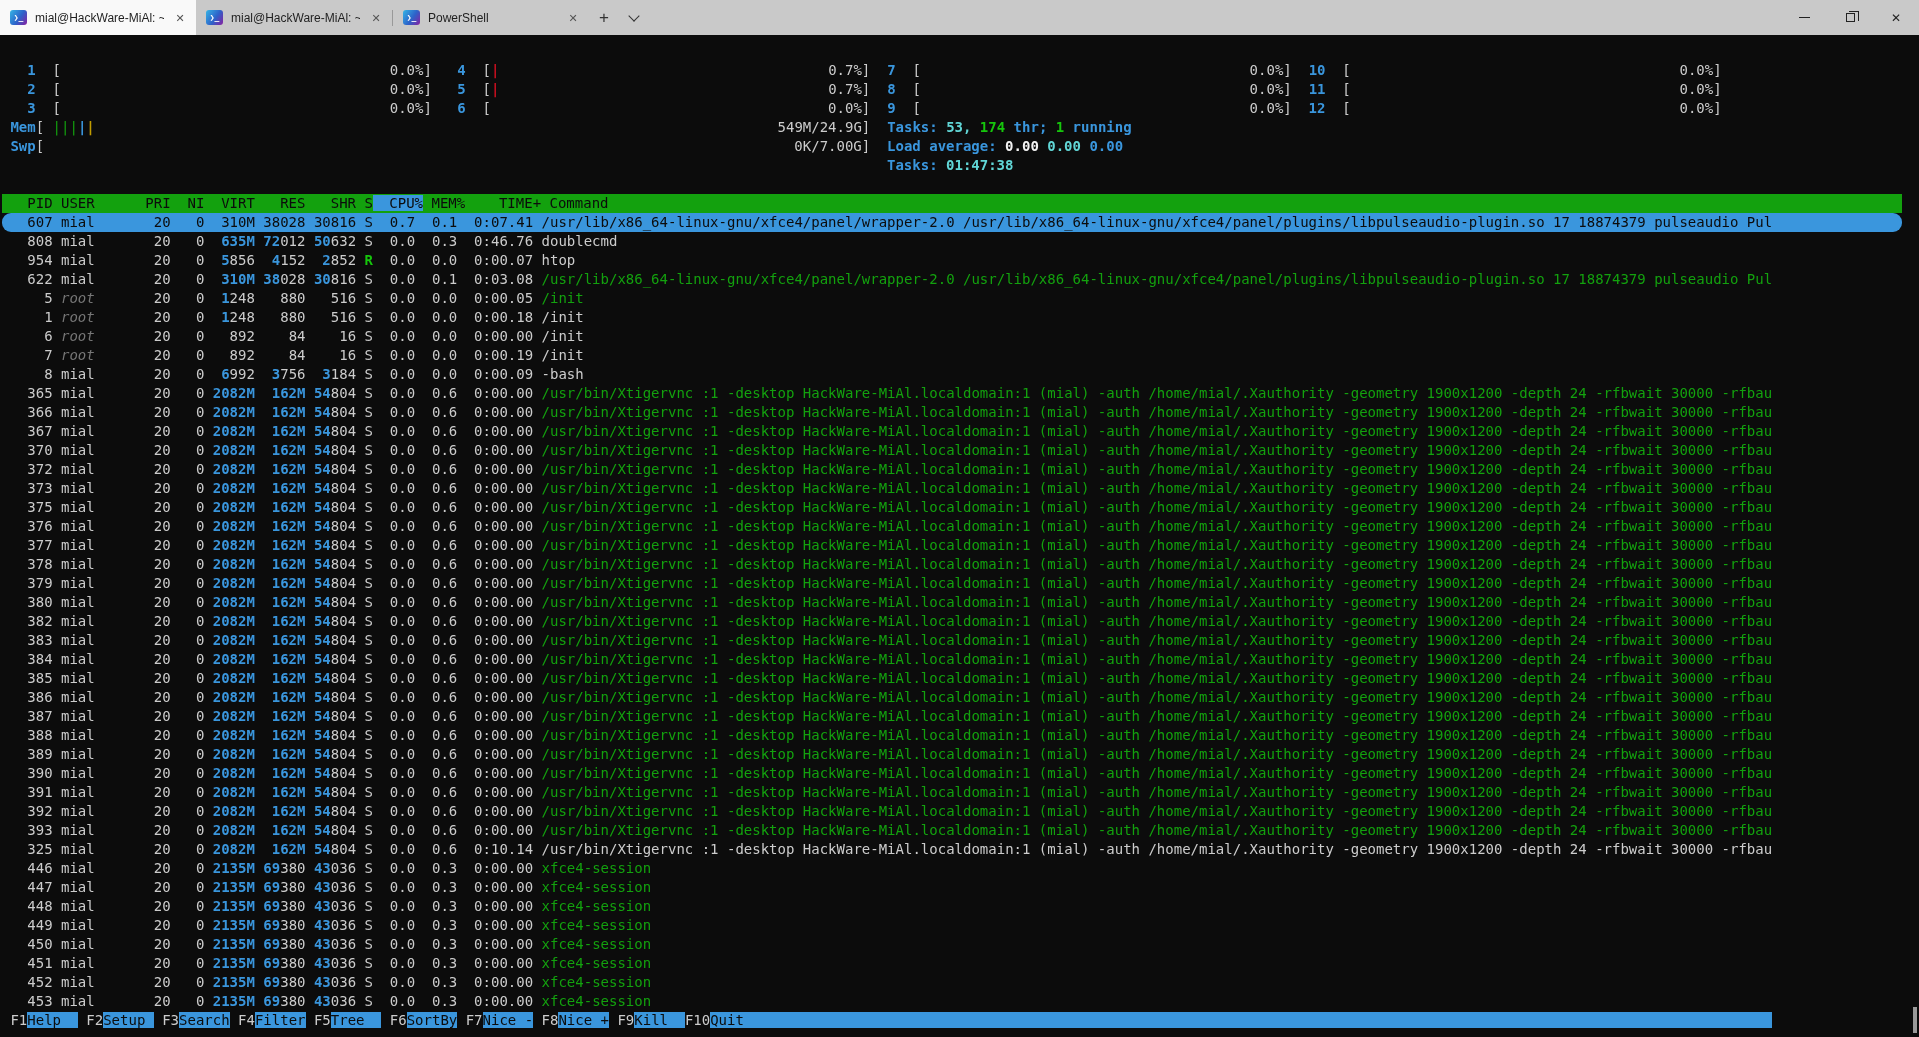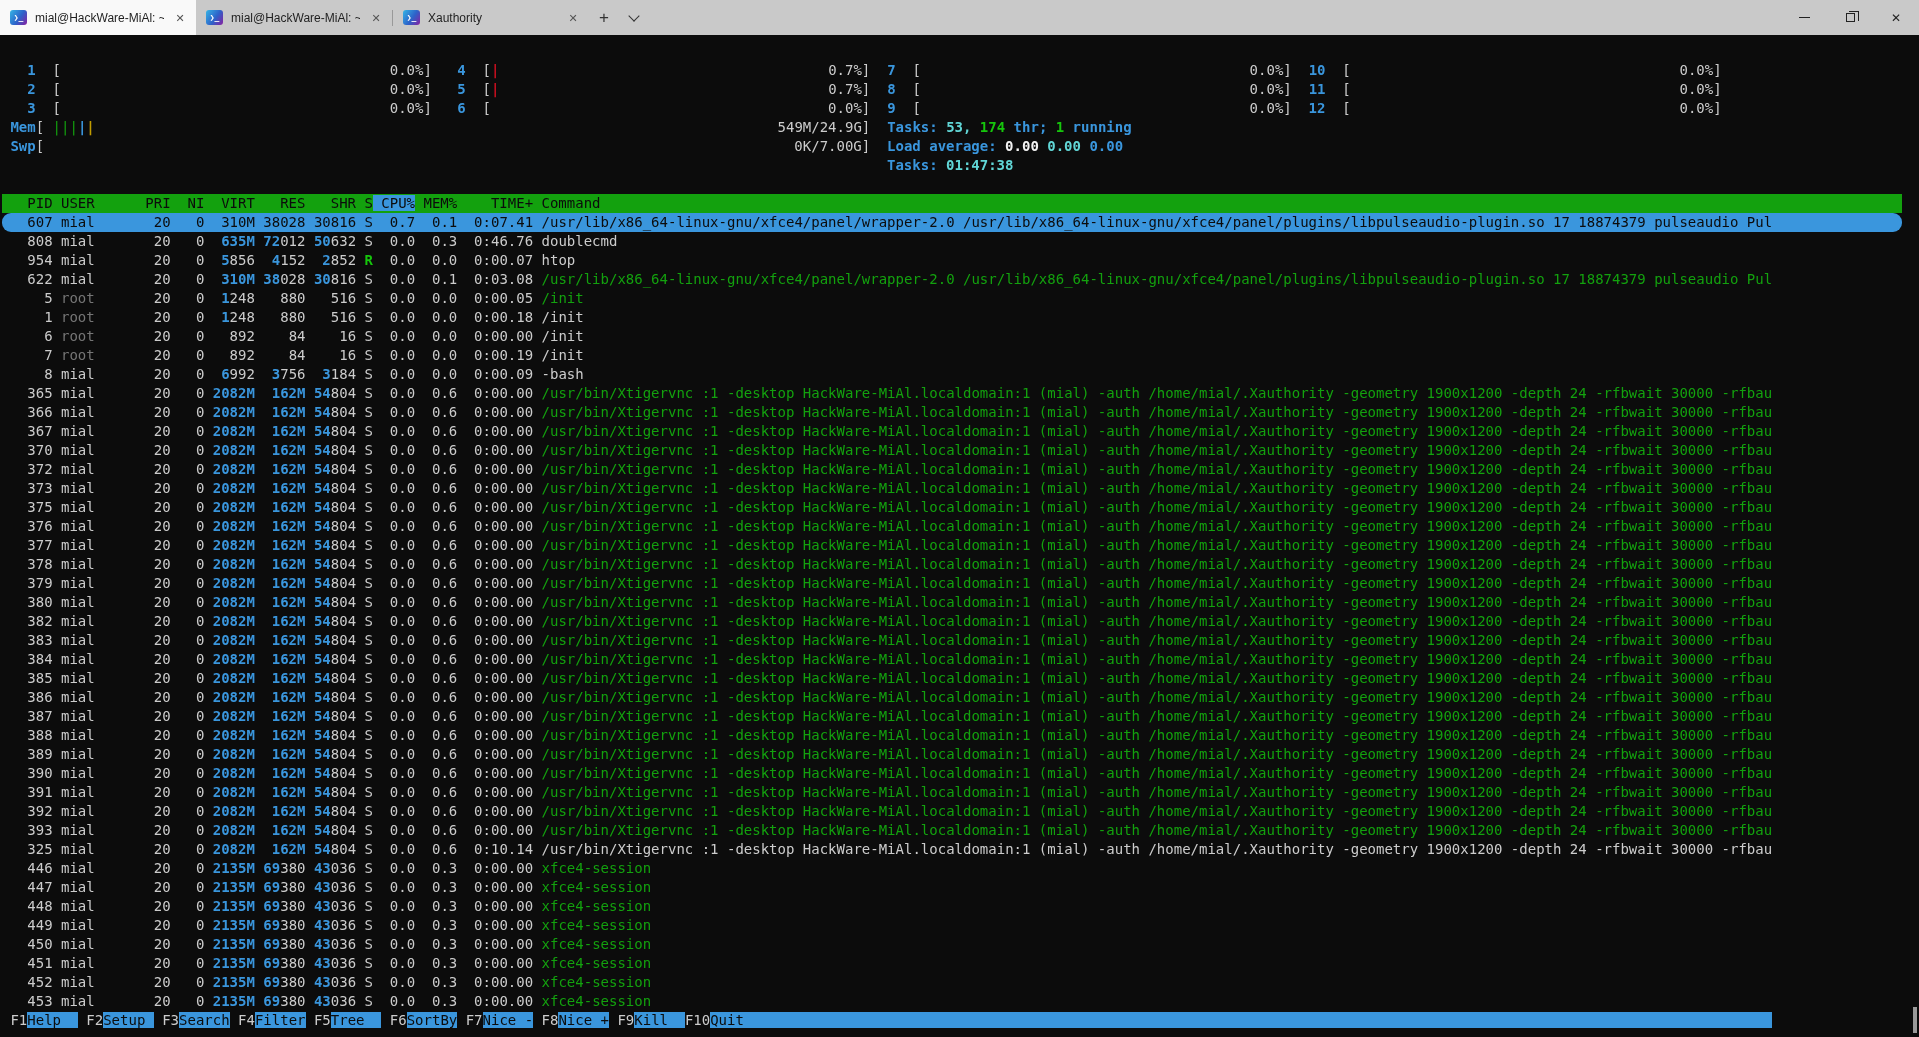--- a/index.html
+++ b/index.html
@@ -33,27 +33,27 @@
   #terminal { position:relative; height:1002px; background:var(--bg,#0c0c0c); overflow:hidden;
               padding:26px 0 0 2px;
               font-family:"DejaVu Sans Mono","Liberation Mono",monospace;
               font-size:14px; line-height:19px; color:var(--fg,#ccc); }
   .tline { height:19px; white-space:pre; overflow:hidden; width:1900px; }
   .c-fg    { color:var(--fg); }
   .c-blue  { color:var(--blue); font-weight:bold; }
   .c-bcyan { color:var(--bright-cyan); font-weight:bold; }
   .c-green { color:var(--green); }
   .c-bgreen{ color:var(--bright-green); font-weight:bold; }
-  .c-grey  { color:var(--grey); }
+  .c-grey  { color:var(--grey);font-style:italic; }
   .c-bwhite{ color:var(--bright-white); font-weight:bold; }
   .c-red   { color:var(--red); font-weight:bold; }
   .c-yellow{ color:var(--yellow); font-weight:bold; }
   .hdr { background:var(--header-bg); }
   .hdr .h  { color:var(--bg); }
-  .hdr .hs { background:var(--selection-bg); color:var(--bg); }
+  .hdr .hs { background:var(--selection-bg); color:var(--bg);padding-left:8px; }
   .sel { background:var(--selection-bg);border-radius:9px; }
   .sel span { color:var(--bg) !important; font-weight:normal !important; }
   .fk-key   { color:var(--fg);margin-top:12px; }
   .fk-label { background:var(--selection-bg); color:var(--bg);margin-top:18px; }
   #scroll-thumb { position:absolute; right:2px; bottom:4px; width:4px; height:26px; background:#9a9a9a; }
 </style>
 </head>
 <body>
 
 <div id="titlebar">
@@ -64,21 +64,21 @@
         <span class="tab-close">✕</span>
       </div>
       <div class="tab">
         <span class="term-icon">❯_</span>
         <span class="tab-title">mial@HackWare-MiAl: ~</span>
         <span class="tab-close">✕</span>
       </div>
       <div class="tab-sep"></div>
       <div class="tab">
         <span class="term-icon">❯_</span>
-        <span class="tab-title">Xauthority</span>
+        <span class="tab-title">PowerShell</span>
         <span class="tab-close">✕</span>
       </div>
     </div>
   <div class="bar-btn" id="plus-btn">+</div>
   <div class="bar-btn">
     <span class="chev"></span>
   </div>
   <div id="titlebar-spacer"></div>
   <div class="win-btn">
     <span class="glyph-min"></span>

